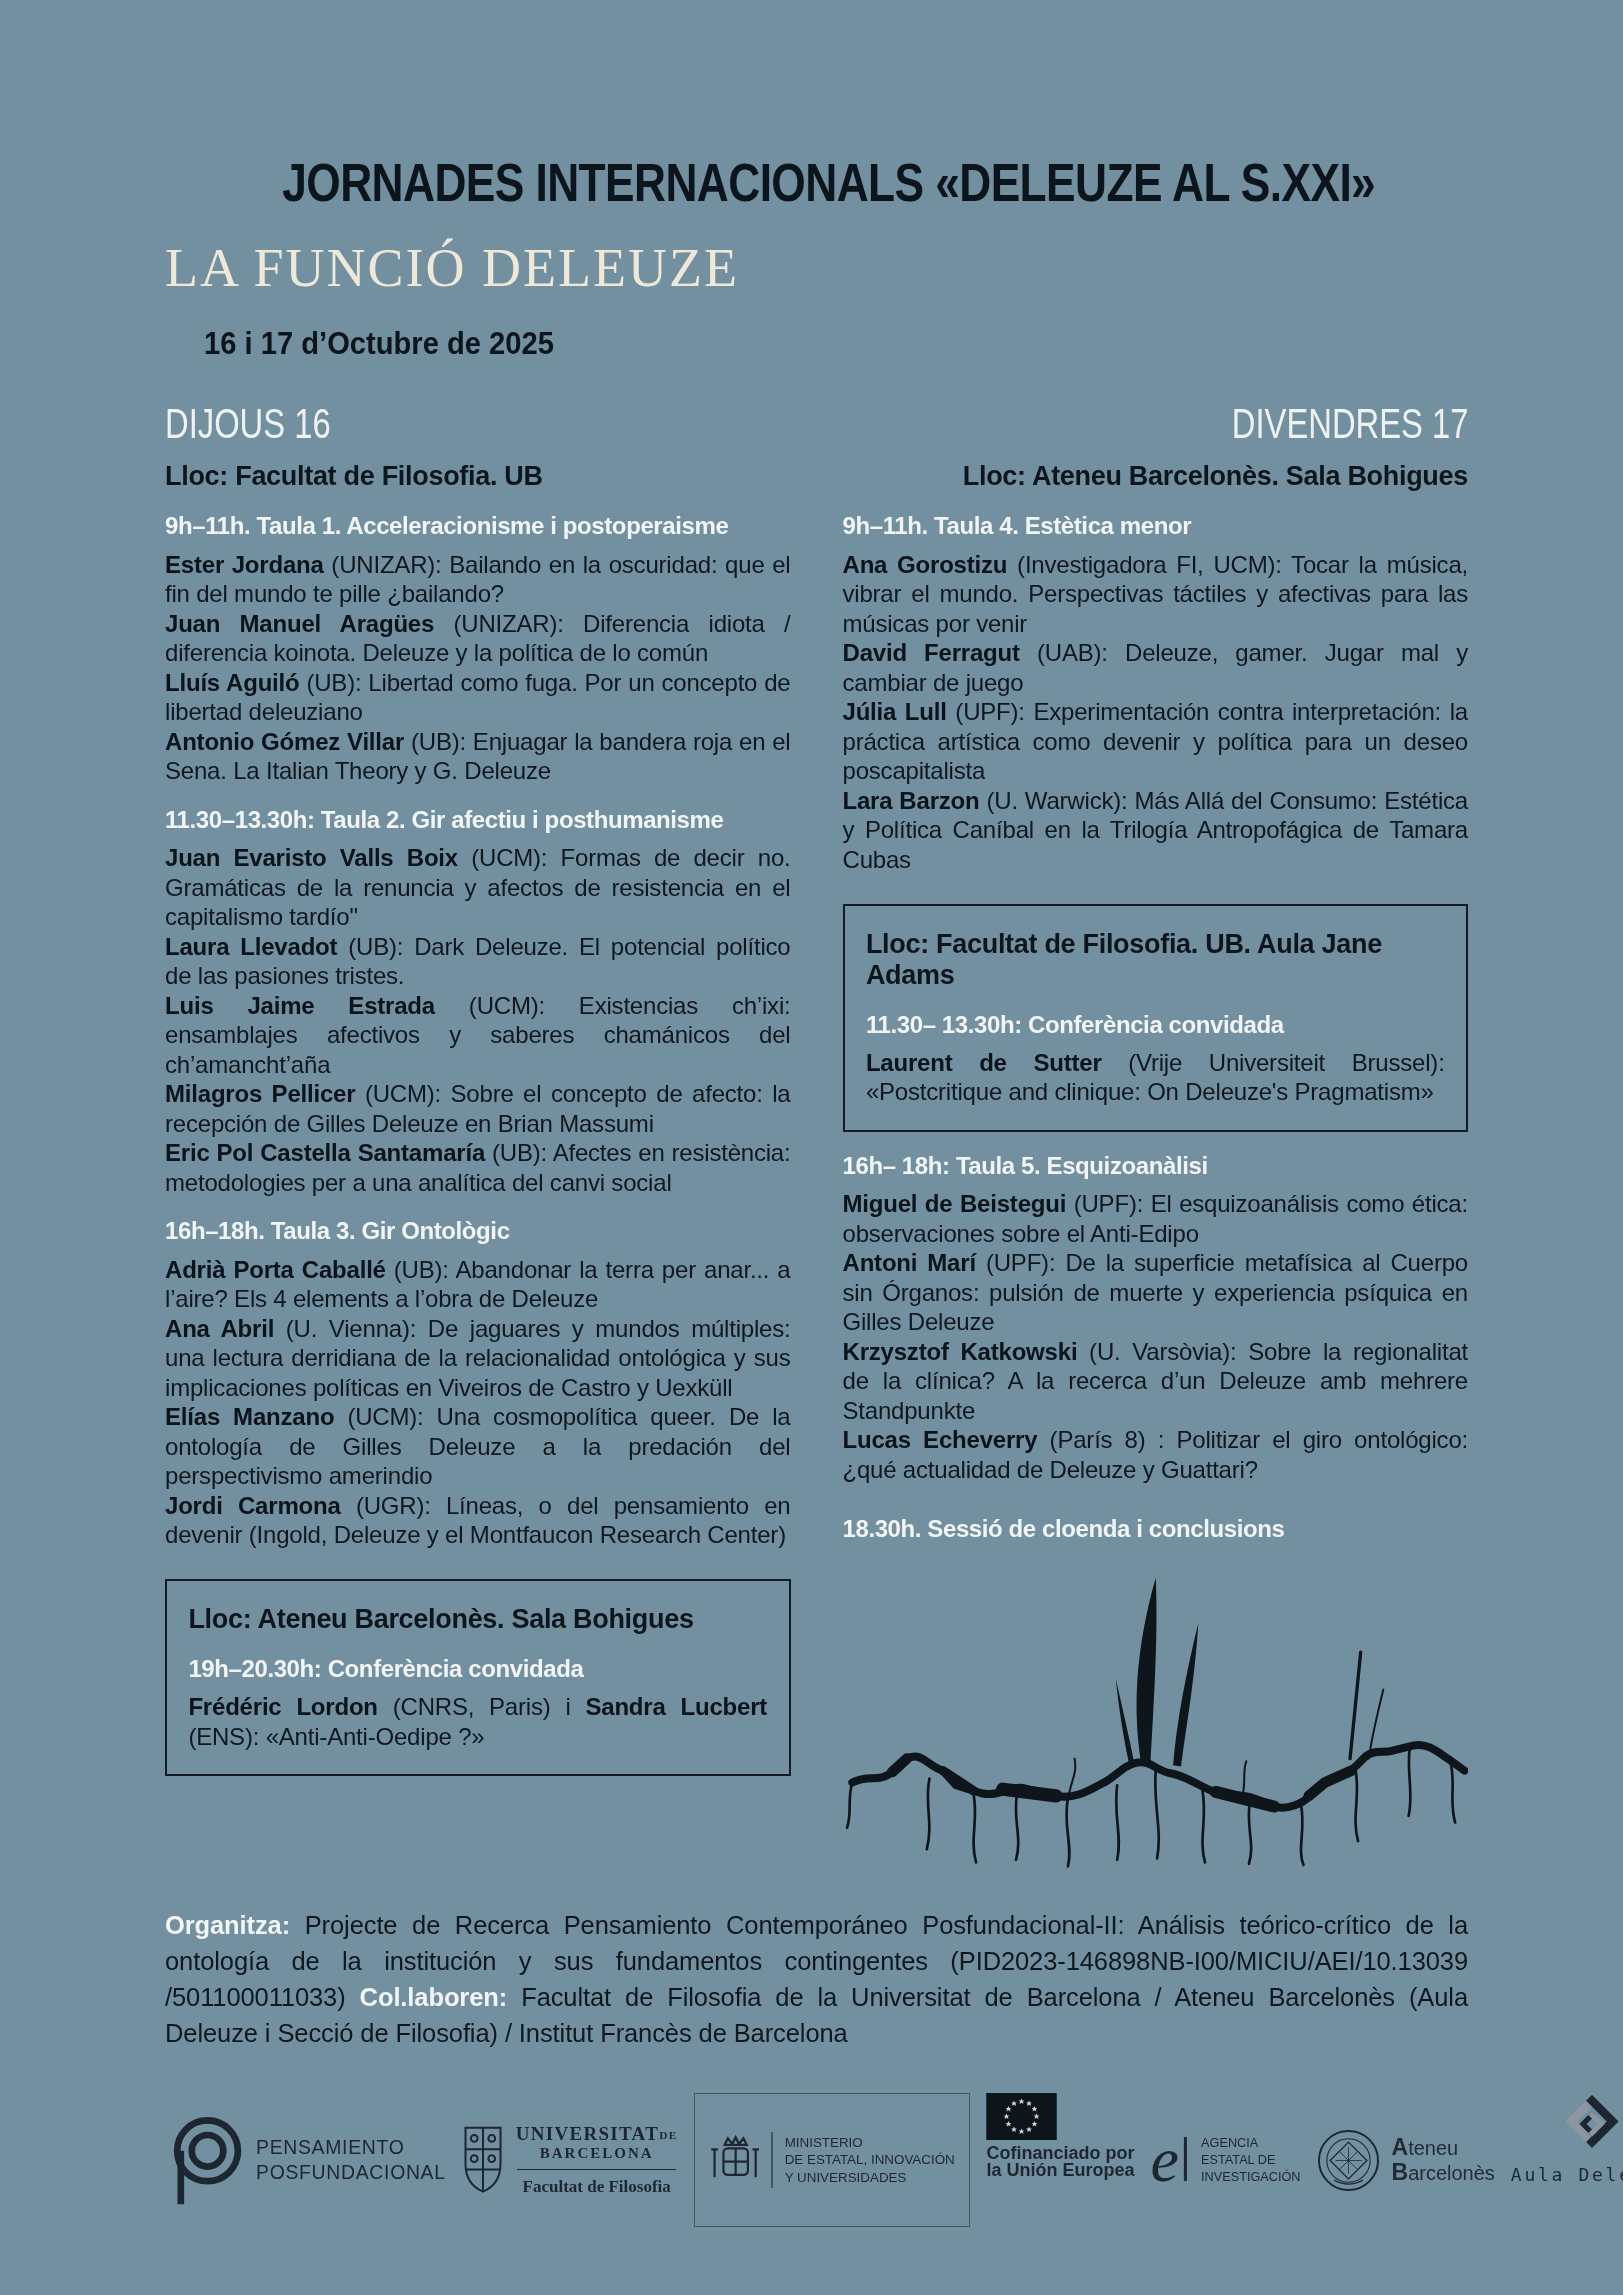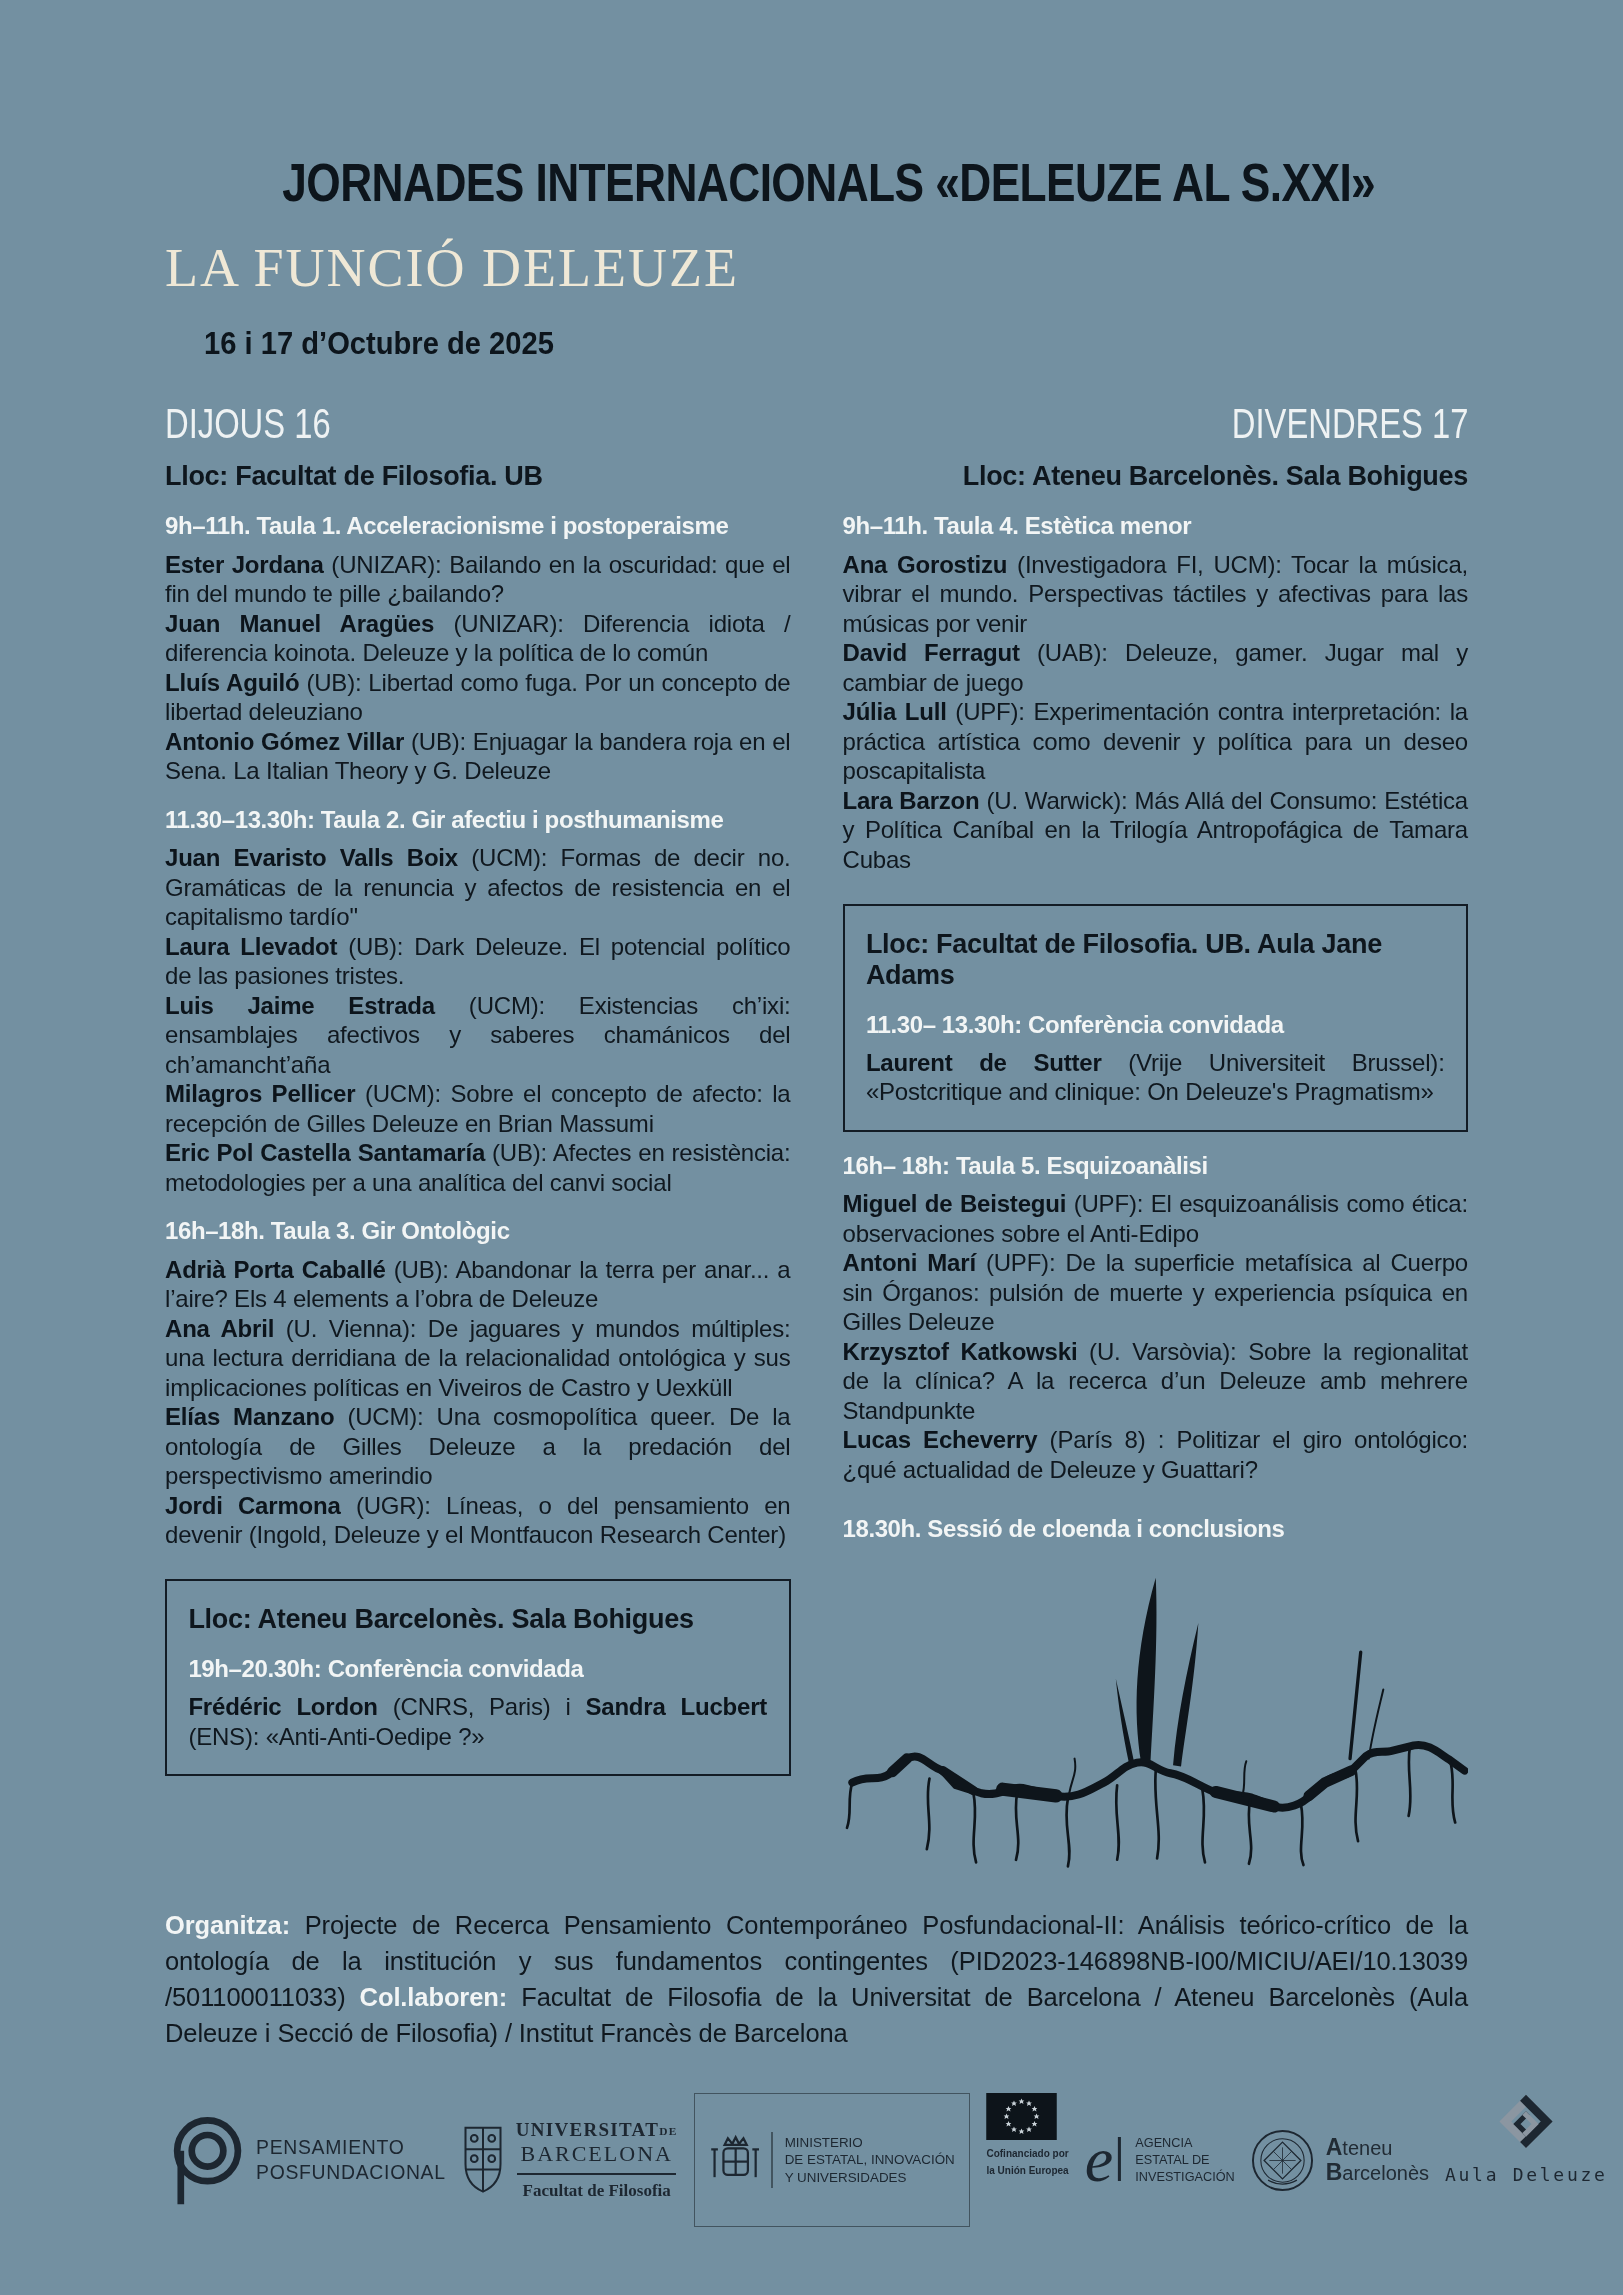--- a/index.html
+++ b/index.html
@@ -77,30 +77,30 @@
     margin-top:42px;height:134px;
     display:flex;justify-content:space-between;gap:16px;
     color:#1d2731;
   }
   .logo{display:flex;align-items:center;gap:12px;flex:none;}
   .logo svg{display:block;}
   .pp-text{font-size:19.4px;line-height:25px;letter-spacing:0.7px;}
   .ub-text{font-family:"Liberation Serif", serif;text-align:center;}
   .ub-l1{font-size:19px;font-weight:700;letter-spacing:1.3px;}
   .ub-l1 .sm{font-size:11.4px;vertical-align:1.3px;}
-  .ub-l2{font-size:22px;font-weight:400;letter-spacing:2px;}
+  .ub-l2{font-size:15px;font-weight:700;letter-spacing:2px;}
   .ub-rule{height:1.3px;background:#1d2731;margin:6.7px 1.3px;}
   .ub-sub{font-size:17px;font-weight:700;}
   .min-box{
     border:1.3px solid rgba(25,34,42,.55);
     padding:8px 14.7px;display:flex;align-items:center;gap:12px;
   }
   .min-text{font-size:13.4px;line-height:17.4px;font-weight:400;}
   .eu{display:flex;flex-direction:column;align-items:flex-start;gap:5.4px;}
-  .eu-cap{font-size:10px;line-height:17px;font-weight:700;}
+  .eu-cap{font-size:18px;line-height:17px;font-weight:700;}
   .aei{display:flex;align-items:center;gap:9.4px;}
   .aei-glyph{
     font-family:"Liberation Serif", serif;font-style:italic;
     font-size:64px;line-height:60px;
   }
   .aei-text{font-size:12.7px;line-height:17px;}
   .ateneu-text{font-size:20px;line-height:24px;color:#222c35;}
   .ateneu-text div::first-letter{font-weight:700;font-size:23px;}
   .aula{display:flex;flex-direction:column;align-items:center;gap:9.4px;}
   .aula-label{

